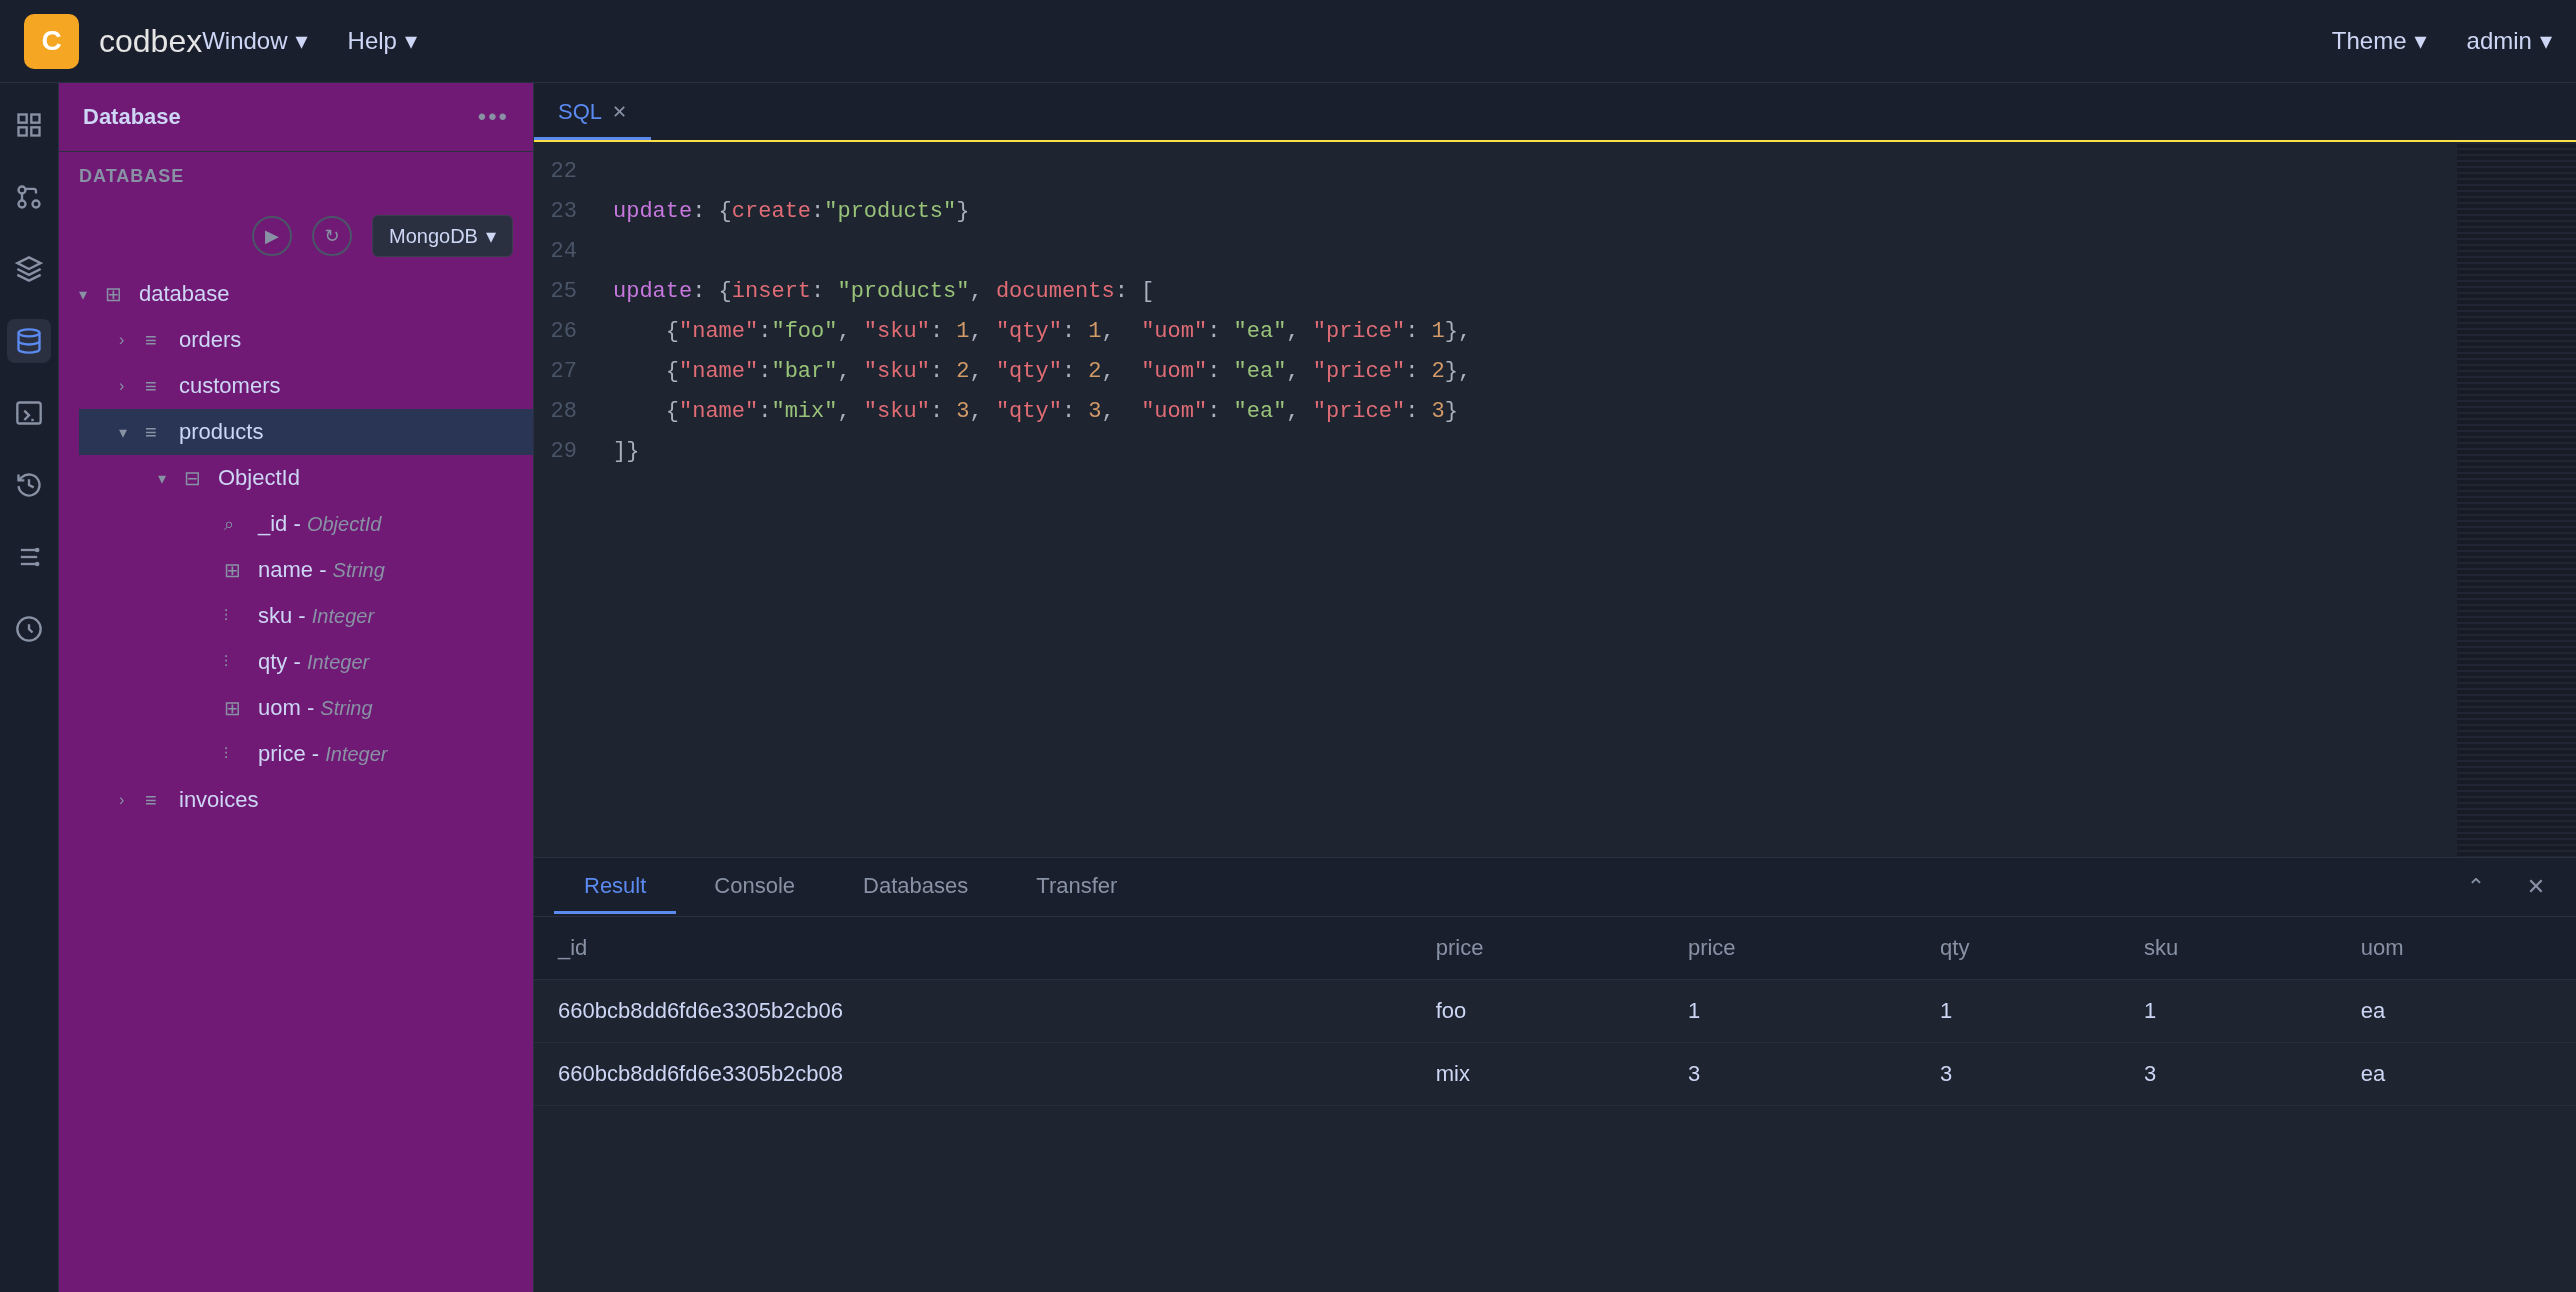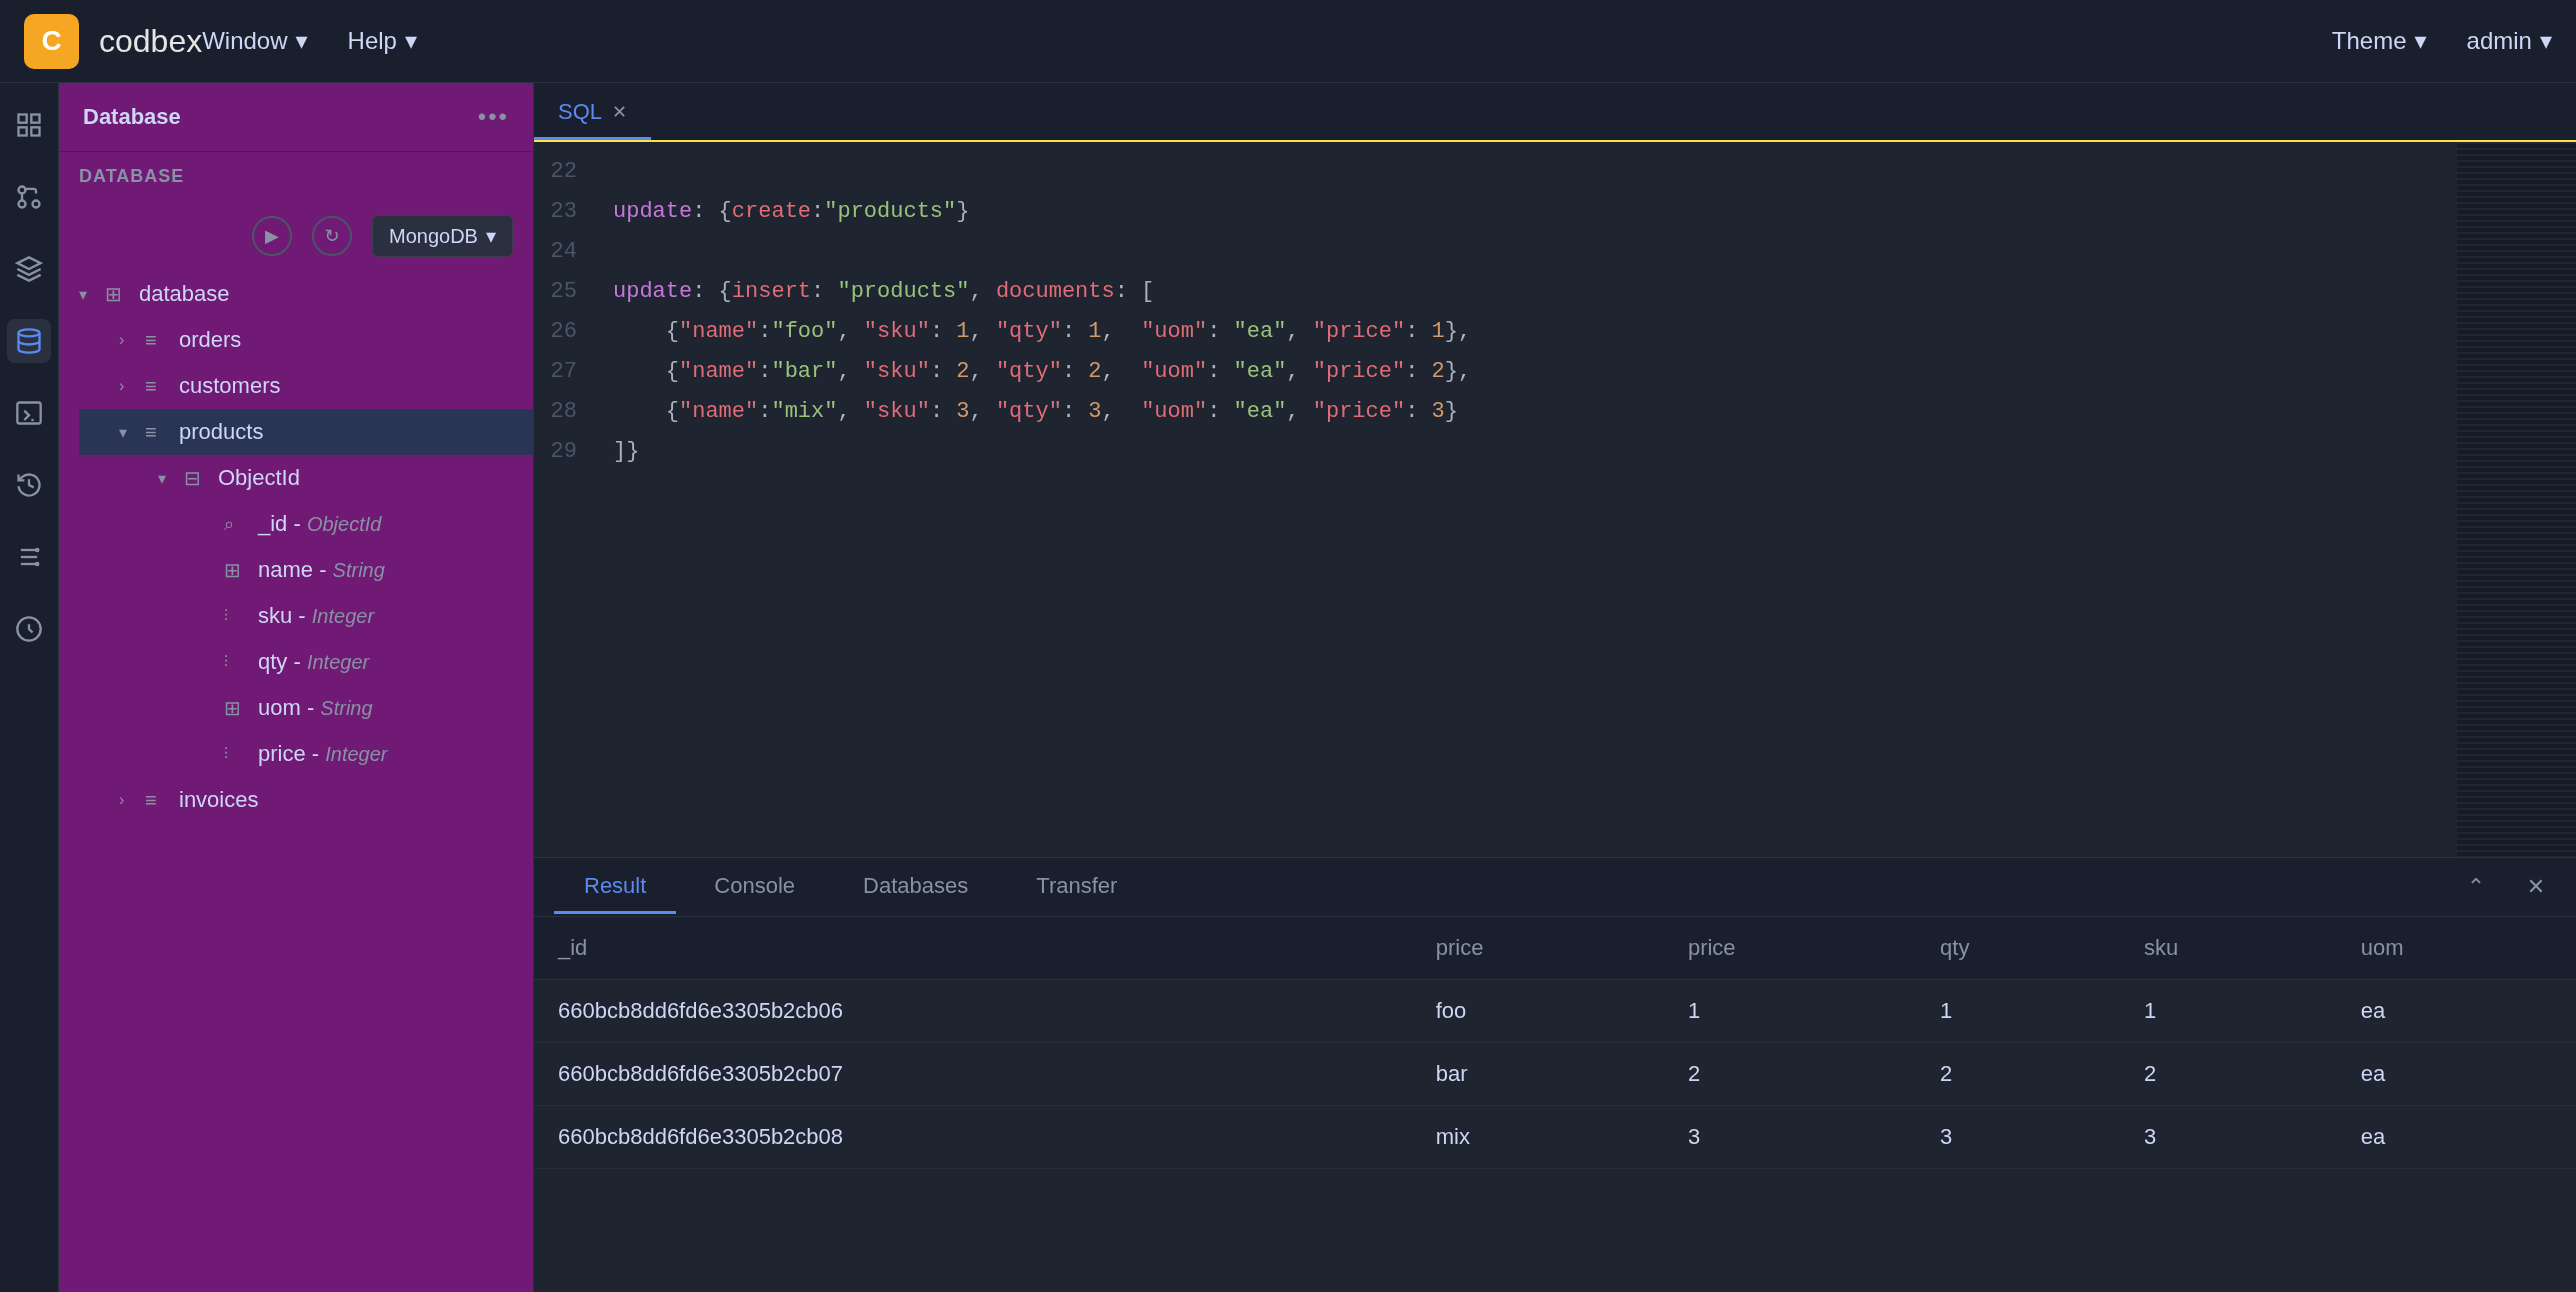--- a/index.html
+++ b/index.html
@@ -664,28 +664,20 @@
           <tbody id="result-tbody">
           <tr>
                 <td>660bcb8dd6fd6e3305b2cb06</td>
                 <td>foo</td>
                 <td>1</td>
                 <td>1</td>
                 <td>1</td>
                 <td>ea</td>
               </tr>
               <tr>
-                <td>660bcb8dd6fd6e3305b2cb07</td>
-                <td>bar</td>
-                <td>2</td>
-                <td>2</td>
-                <td>2</td>
-                <td>ea</td>
-              </tr>
-              <tr>
                 <td>660bcb8dd6fd6e3305b2cb08</td>
                 <td>mix</td>
                 <td>3</td>
                 <td>3</td>
                 <td>3</td>
                 <td>ea</td>
               </tr>
             </tbody>
         </table>
       </div>

